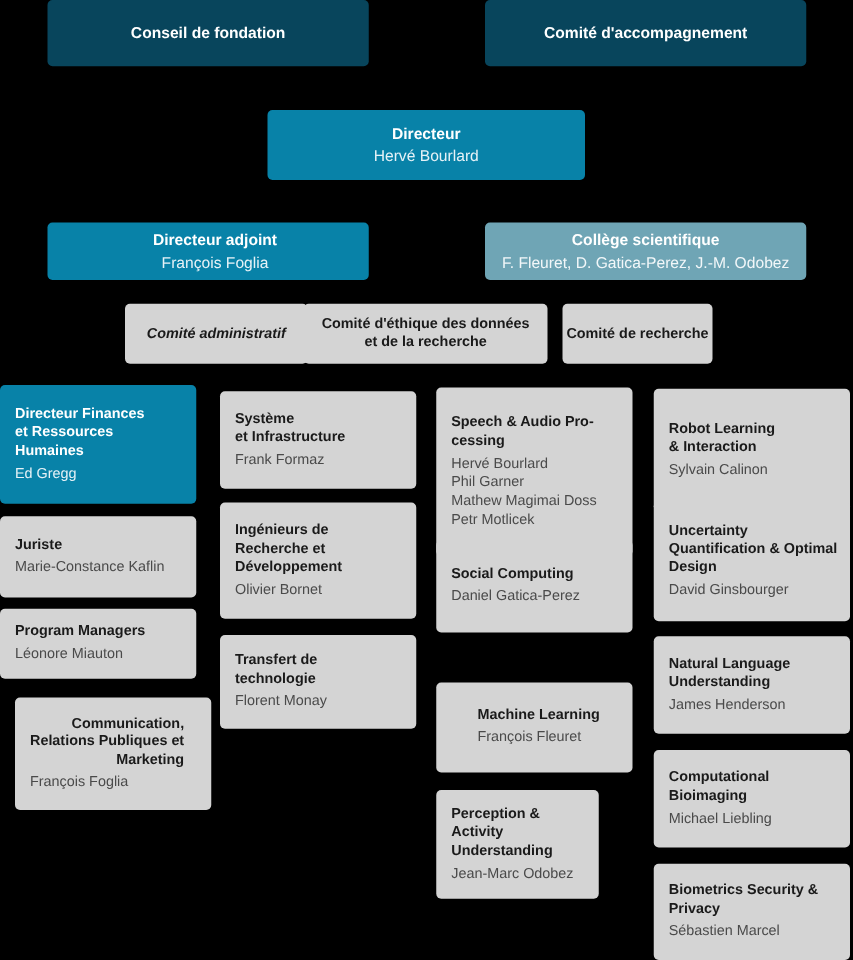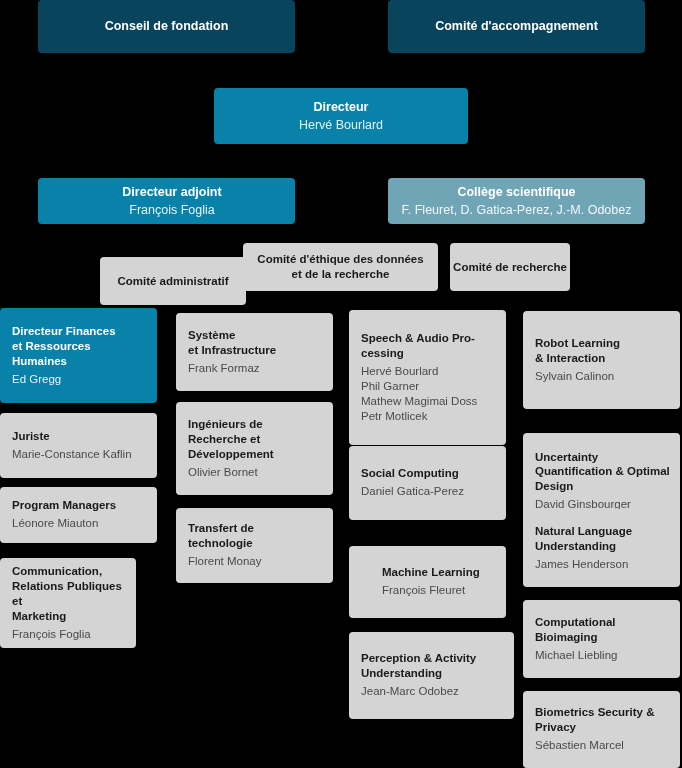--- a/index.html
+++ b/index.html
@@ -73,21 +73,21 @@
 <div class="node center sub-row t-teal" style="left:38px;top:178px;width:257px;padding-left:11px;">
   <div class="title">Directeur adjoint</div>
   <div class="people"><span class="person">François Foglia</span></div>
 </div>
 
 <div class="node center sub-row t-lightteal" style="left:388px;top:178px;width:257px;">
   <div class="title">Collège scientifique</div>
   <div class="people"><span class="person">F. Fleuret, D. Gatica-Perez, J.-M. Odobez</span></div>
 </div>
 
-<div class="node center cmte t-gray" style="left:100px;top:257px;width:146px;">
+<div class="node center cmte t-gray" style="left:100px;top:243px;width:146px;font-style:italic;">
   <div class="title">Comité administratif</div>
 </div>
 
 <div class="node center cmte t-gray" style="left:243px;top:243px;width:195px;">
   <div class="title">
     <span class="titleline">Comité d'éthique des données</span>
     <span class="titleline">et de la recherche</span>
   </div>
 </div>
 
@@ -117,21 +117,21 @@
 
 <div class="node left card t-gray" style="left:0px;top:487px;width:157px;height:56px;">
   <div class="title">
     <span class="titleline">Program Managers</span>
   </div>
   <div class="people">
     <span class="person">Léonore Miauton</span>
   </div>
 </div>
 
-<div class="node left card t-gray" style="left:0px;top:558px;width:136px;height:90px;">
+<div class="node left card t-gray" style="left:12px;top:558px;width:157px;height:90px;text-align:right;">
   <div class="title">
     <span class="titleline">Communication,</span>
     <span class="titleline">Relations Publiques et</span>
     <span class="titleline">Marketing</span>
   </div>
   <div class="people">
     <span class="person">François Foglia</span>
   </div>
 </div>
 
@@ -172,59 +172,59 @@
     <span class="titleline">cessing</span>
   </div>
   <div class="people">
     <span class="person">Hervé Bourlard</span><br>
     <span class="person">Phil Garner</span><br>
     <span class="person">Mathew Magimai Doss</span><br>
     <span class="person">Petr Motlicek</span>
   </div>
 </div>
 
-<div class="node left card t-gray" style="left:349px;top:446px;width:157px;height:74px;">
+<div class="node left card t-gray" style="left:349px;top:432px;width:157px;height:74px;">
   <div class="title">
     <span class="titleline">Social Computing</span>
   </div>
   <div class="people">
     <span class="person">Daniel Gatica-Perez</span>
   </div>
 </div>
 
 <div class="node left card t-gray" style="left:349px;top:546px;width:157px;height:72px;padding-left:33px;">
   <div class="title">
     <span class="titleline">Machine Learning</span>
   </div>
   <div class="people">
     <span class="person">François Fleuret</span>
   </div>
 </div>
 
-<div class="node left card t-gray" style="left:349px;top:632px;width:165px;height:87px;">
+<div class="node left card t-gray" style="left:349px;top:632px;width:130px;height:87px;">
   <div class="title">
     <span class="titleline">Perception &amp; Activity</span>
     <span class="titleline">Understanding</span>
   </div>
   <div class="people">
     <span class="person">Jean-Marc Odobez</span>
   </div>
 </div>
 
 <div class="node left card t-gray" style="left:523px;top:311px;width:157px;height:98px;">
   <div class="title">
     <span class="titleline">Robot Learning</span>
     <span class="titleline">&amp; Interaction</span>
   </div>
   <div class="people">
     <span class="person">Sylvain Calinon</span>
   </div>
 </div>
 
-<div class="node left card t-gray" style="left:523px;top:401px;width:157px;height:96px;margin-top:32px;">
+<div class="node left card t-gray" style="left:523px;top:401px;width:157px;height:96px;">
   <div class="title">
     <span class="titleline">Uncertainty</span>
     <span class="titleline">Quantification &amp; Optimal</span>
     <span class="titleline">Design</span>
   </div>
   <div class="people">
     <span class="person">David Ginsbourger</span>
   </div>
 </div>
 

